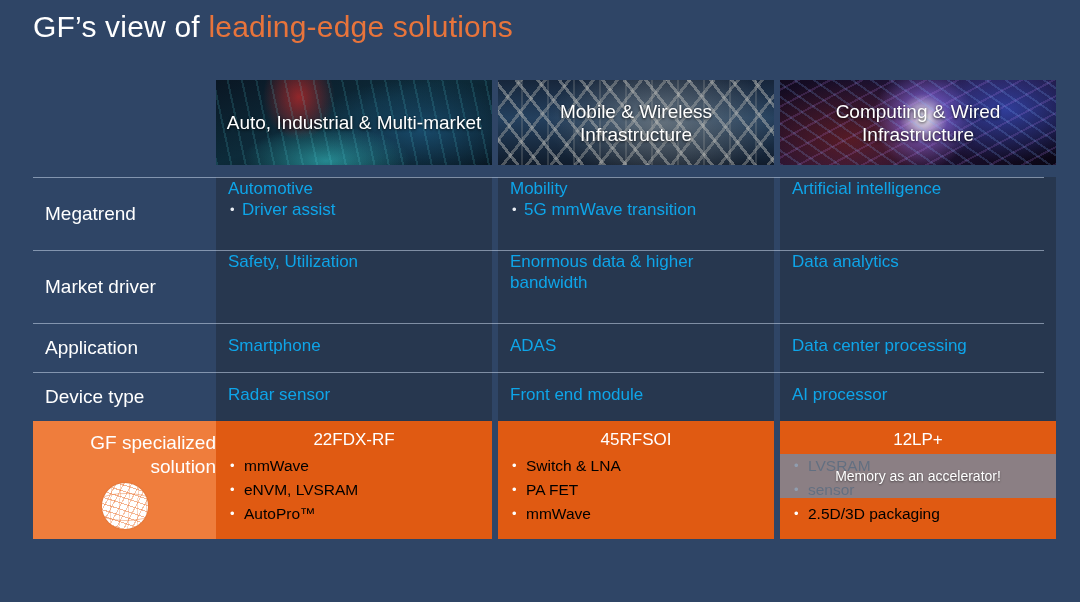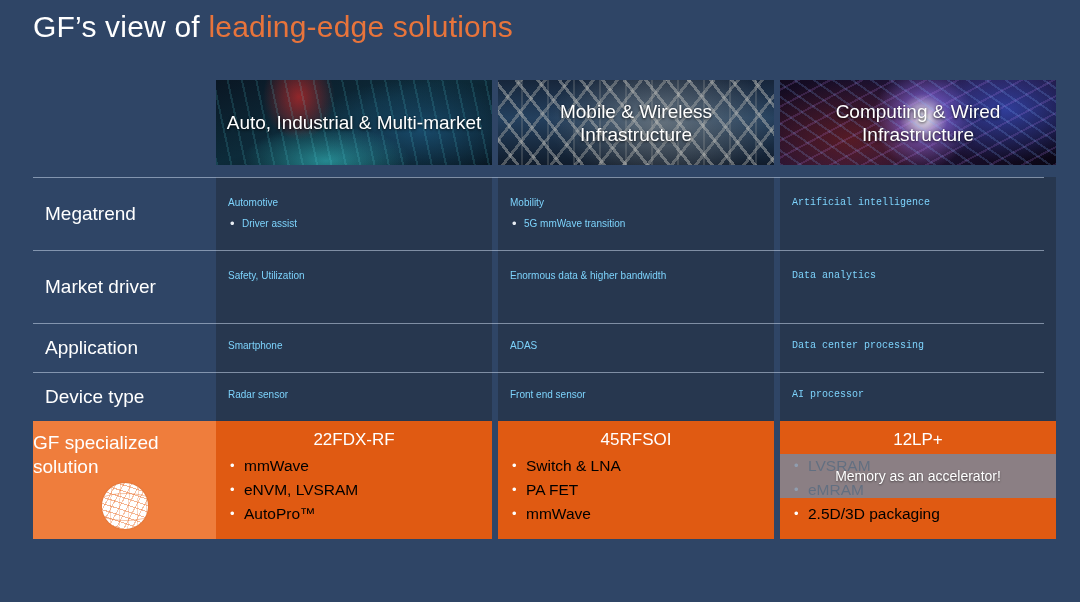--- a/index.html
+++ b/index.html
@@ -87,24 +87,24 @@
   
   .data-row{position:relative;}
   .data-row .c-label{
     display:flex;align-items:center;
     color:#ffffff;font-size:19px;padding-left:12px;
   }
   .cell{
     box-sizing:border-box;
     background:#27374f;
     margin-right:6px;
-    padding:15px 0 0 12px;
-    color:#7dd3fc;font-size:10px;line-height:21px;
-  }
-  .cell:last-child{margin-right:8px;font-family:Liberation Mono, monospace;}
+    padding:1px 0 0 12px;
+    color:#0ea5e9;font-size:17px;line-height:21px;
+  }
+  .cell:last-child{margin-right:8px;}
   .cell .lead{display:block;}
   .cell ul{margin:0;padding:0;list-style:none;}
   .cell li{padding-left:14px;position:relative;}
   .cell li::before{
     content:"\2022";position:absolute;left:2px;top:0;color:#e9edf3;font-size:13px;
   }
   .rule{
     position:absolute;left:0;right:0;height:1px;
     background:rgba(200,215,235,.55);
   }
@@ -120,21 +120,21 @@
 
   
   .gf-row{height:118px;position:relative;}
   .gf-label{
     width:183px;flex:0 0 183px;box-sizing:border-box;
     background:#ef7d3c;
     display:flex;flex-direction:column;align-items:center;
     padding-top:10px;
   }
   .gf-label .gf-title{
-    color:#ffffff;font-size:19px;line-height:24px;text-align:left;
+    color:#ffffff;font-size:19px;line-height:24px;text-align:right;
   }
   .globe{
     width:46px;height:46px;border-radius:50%;
     margin-top:4px;
     background:#ffffff;
     position:relative;overflow:hidden;
     box-shadow:0 0 2px rgba(0,0,0,.15);
   }
   .globe::before{
     content:"";position:absolute;inset:0;
@@ -258,21 +258,21 @@
       </div>
     </div>
 
     <div class="row data-row r-dev">
       <div class="rule" style="top:0;"></div>
       <div class="c-label">Device type</div>
       <div class="c-col cell">
         <span class="lead">Radar sensor</span>
       </div>
       <div class="c-col cell">
-        <span class="lead">Front end sensor</span>
+        <span class="lead">Front end module</span>
       </div>
       <div class="c-col cell">
         <span class="lead">AI processor</span>
       </div>
     </div>
 
     <div class="row gf-row">
       <div class="gf-label">
         <div class="gf-title">GF specialized solution</div>
         <div class="globe"></div>
@@ -293,21 +293,21 @@
           <li>Switch &amp; LNA</li>
           <li>PA FET</li>
           <li>mmWave</li>
         </ul>
       </div>
 
       <div class="gf-cell">
         <div class="gf-head">12LP+</div>
         <ul>
           <li>LVSRAM</li>
-          <li>eMRAM</li>
+          <li>sensor</li>
           <li>2.5D/3D packaging</li>
         </ul>
         <div class="callout">
           <span>Memory as an accelerator!</span>
         </div>
       </div>
     </div>
 
   </div>
 </div>

